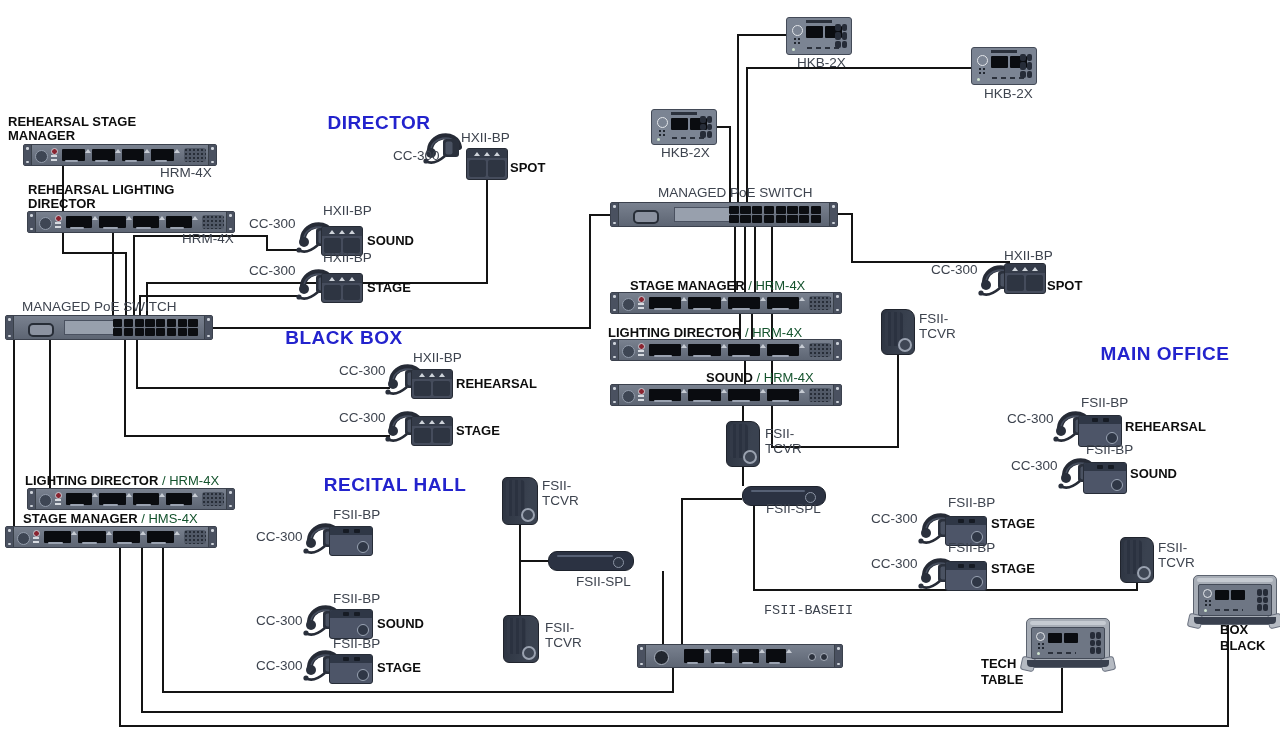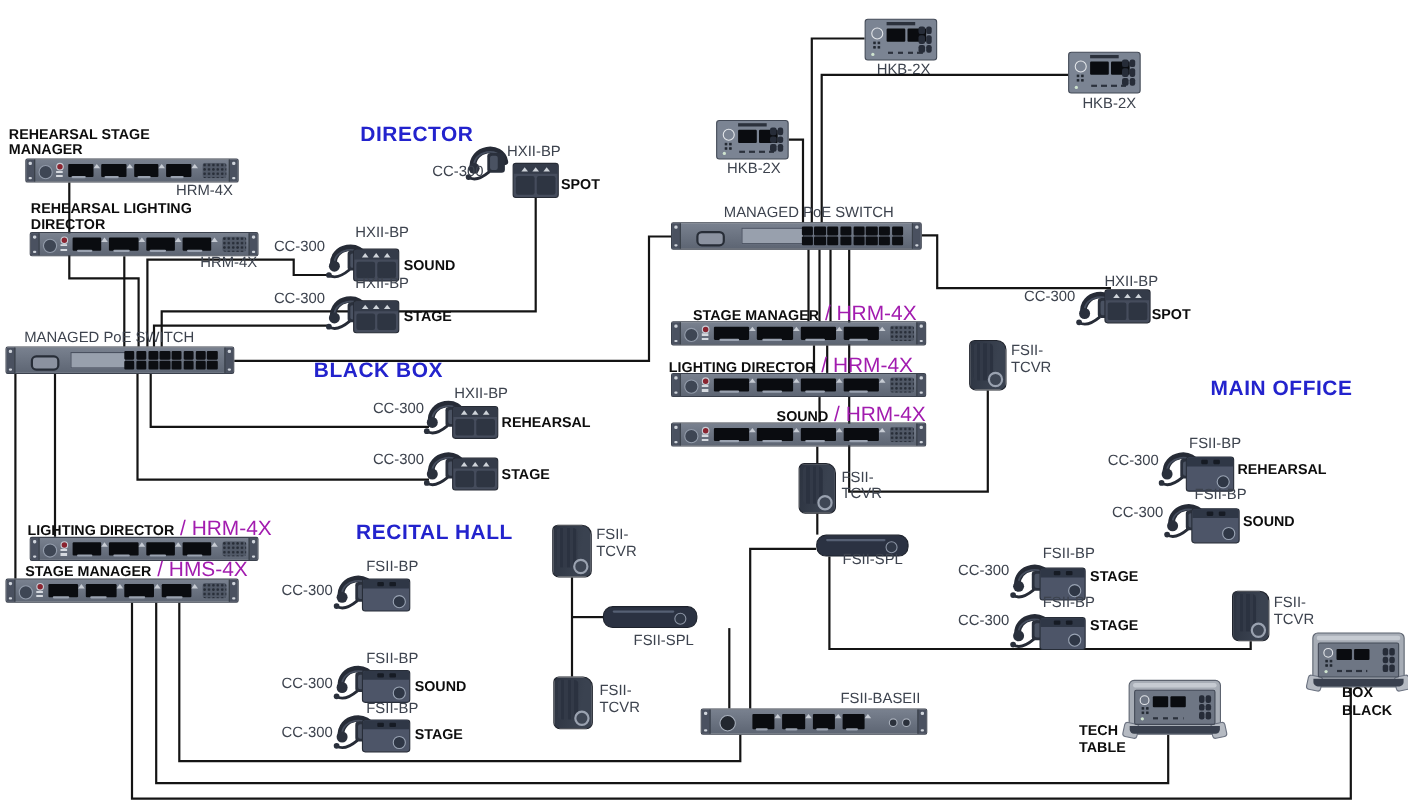--- a/index.html
+++ b/index.html
@@ -5,21 +5,21 @@
   html,body{margin:0;padding:0;background:#fff;}
   #stage{position:relative;width:1280px;height:738px;background:#fff;overflow:hidden;
          font-family:"Liberation Sans",sans-serif;}
   #wires{position:absolute;left:0;top:0;width:1280px;height:738px;}
   .node{position:absolute;box-sizing:border-box;}
   .txt{position:absolute;white-space:pre-line;line-height:1.08;color:#111;}
   .sec{font-size:19px;font-weight:bold;color:#2323cd;letter-spacing:.5px;text-align:center;}
   .lbl{font-size:13px;font-weight:bold;color:#0d0d0d;}
   .mdl{font-size:13.5px;color:#3d434e;}
   .b{font-weight:bold;color:#0d0d0d;font-size:13px;}
-  .g{color:#a21caf;font-size:19px;}
+  .g{color:#14532d;font-size:13px;}
 
   
   .rack,.switch,.base{background:linear-gradient(#79818f,#5d6573);border:1px solid #3b414d;border-radius:2px;}
   .ear{position:absolute;top:0;bottom:0;width:7px;background:#4a5160;}
   .ear.l{left:0;border-right:1px solid #394049;}
   .ear.r{right:0;border-left:1px solid #394049;}
   .ear i{position:absolute;left:2px;width:2.5px;height:2.5px;border-radius:50%;background:#cfd4db;}
   .ear i.t{top:2px}.ear i.b{bottom:2px}
   .knob{position:absolute;left:11px;top:50%;margin-top:-5.5px;width:11px;height:11px;border-radius:50%;
         background:#3e4654;border:1.5px solid #939cab;}
@@ -768,21 +768,21 @@
     <div class="txt mdl" style="left: 545px; top: 621px;">FSII-
 TCVR</div>
     <div class="txt mdl" style="left: 765px; top: 427px;">FSII-
 TCVR</div>
     <div class="txt mdl" style="left: 919px; top: 312px;">FSII-
 TCVR</div>
     <div class="txt mdl" style="left: 1158px; top: 541px;">FSII-
 TCVR</div>
     <div class="txt mdl" style="left: 576px; top: 575px;">FSII-SPL</div>
     <div class="txt mdl" style="left: 766px; top: 502px;">FSII-SPL</div>
-    <div class="txt mdl" style="left: 764px; top: 628px;">FSII-BASEII</div>
+    <div class="txt mdl" style="left: 764px; top: 604px; font-family: Liberation Mono, monospace;">FSII-BASEII</div>
     <div class="txt lbl" style="left: 981px; top: 657px;">TECH</div>
     <div class="txt lbl" style="left: 981px; top: 673px;">TABLE</div>
     <div class="txt lbl" style="left: 1220px; top: 623px;">BOX</div>
     <div class="txt lbl" style="left: 1220px; top: 639px;">BLACK</div>
     <div class="txt" style="left: 630px; top: 276px; white-space: nowrap;"><span class="b">STAGE MANAGER</span><span class="g"> / HRM-4X</span></div>
     <div class="txt" style="left: 608px; top: 323px; white-space: nowrap;"><span class="b">LIGHTING DIRECTOR</span><span class="g"> / HRM-4X</span></div>
     <div class="txt" style="left: 706px; top: 368px; white-space: nowrap;"><span class="b">SOUND</span><span class="g"> / HRM-4X</span></div>
     <div class="txt" style="left: 25px; top: 471px; white-space: nowrap;"><span class="b">LIGHTING DIRECTOR</span><span class="g"> / HRM-4X</span></div>
     <div class="txt" style="left: 23px; top: 509px; white-space: nowrap;"><span class="b">STAGE MANAGER</span><span class="g"> / HMS-4X</span></div>
   </div>

